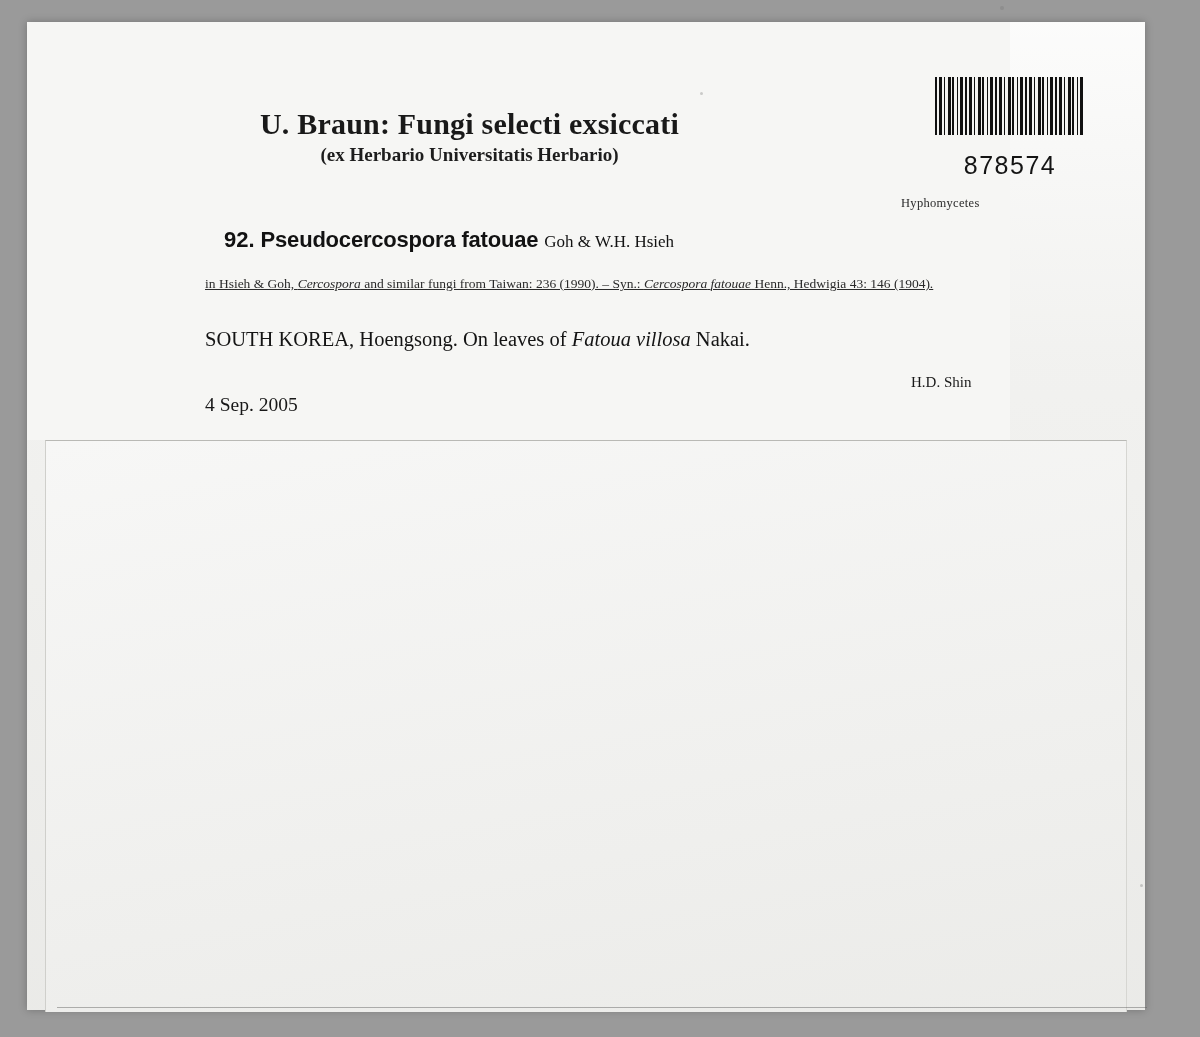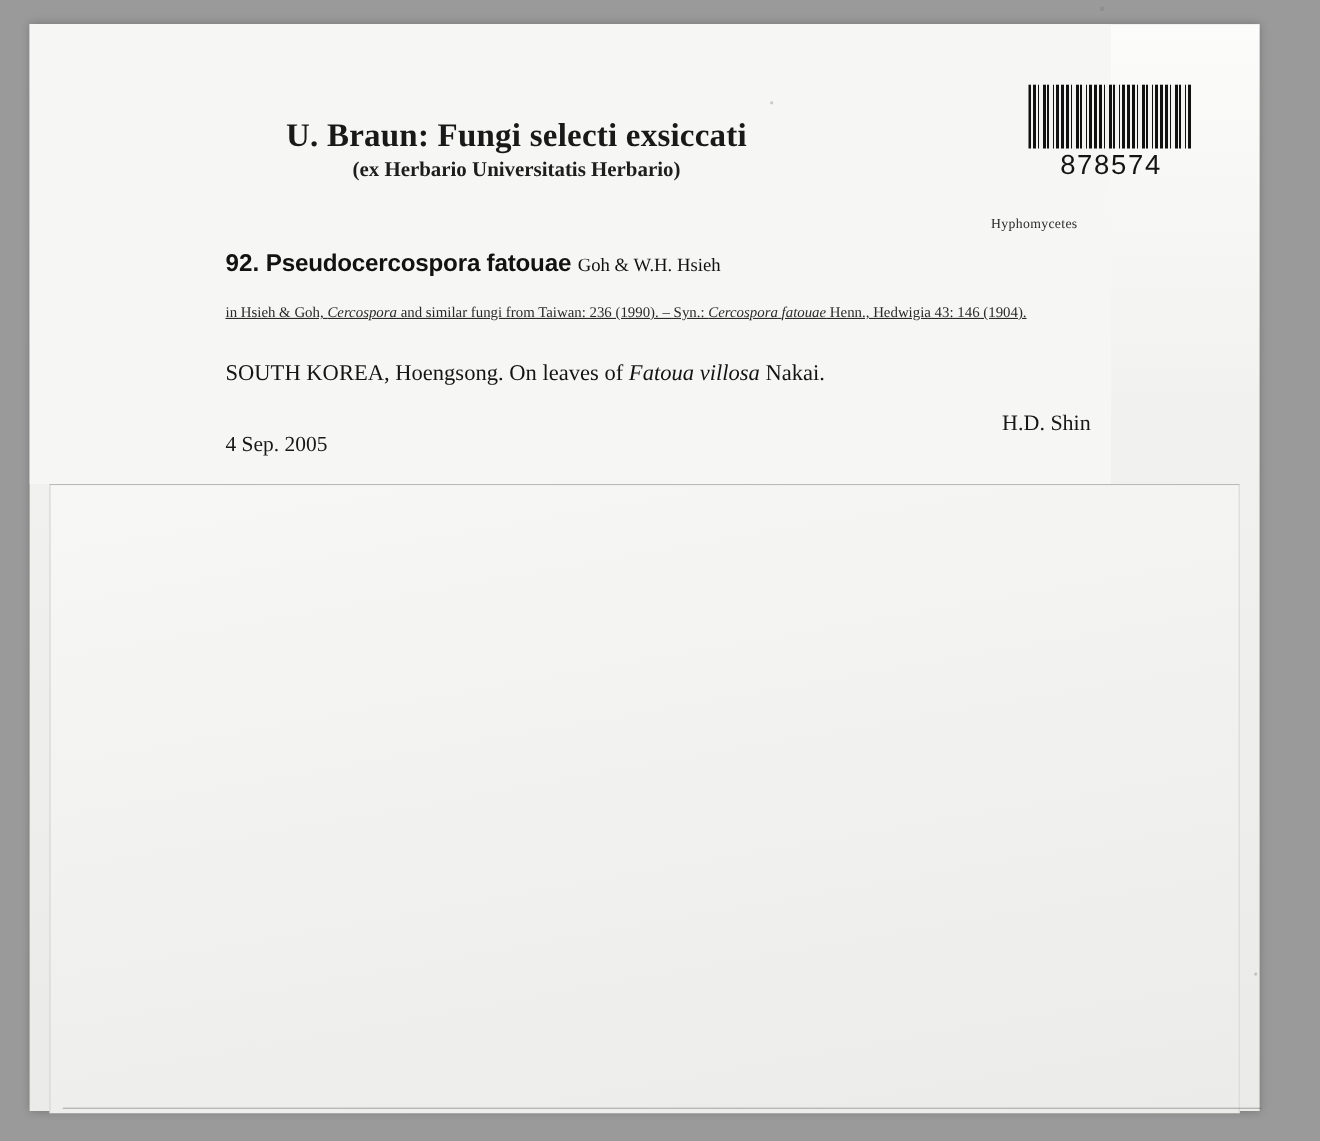--- a/index.html
+++ b/index.html
@@ -126,21 +126,21 @@
       #111 17px, #111 19px, #f4f4f2 19px, #f4f4f2 22px,
       #111 22px, #111 23px, #f4f4f2 23px, #f4f4f2 25px,
       #111 25px, #111 28px, #f4f4f2 28px, #f4f4f2 30px
     );
   }
   #barcode-number {
     font-family: "Liberation Sans", sans-serif;
     font-size: 25px;
     letter-spacing: 1.5px;
     color: #141414;
-    margin-top: 1px;
+    margin-top: 16px;
   }
 
   
   #group-name {
     position: absolute;
     left: 874px;
     top: 174px;
     width: 200px;
     font-family: "Liberation Serif", serif;
     font-size: 12.5px;
@@ -155,20 +155,21 @@
     top: 204px;
     width: 860px;
     font-size: 24px;
     color: #121212;
     white-space: nowrap;
   }
   #taxon-number {
     font-weight: bold;
     font-family: "Liberation Sans", sans-serif;
     font-size: 22px;
+    margin-left: 19px;
   }
   #taxon-name {
     font-weight: bold;
     font-family: "Liberation Sans", sans-serif;
     font-size: 22px;
     letter-spacing: -0.2px;
   }
   #taxon-author {
     font-family: "Liberation Serif", serif;
     font-size: 17px;
@@ -209,21 +210,21 @@
     top: 372px;
     font-family: "Liberation Serif", serif;
     font-size: 19.5px;
     color: #181818;
   }
   #collector-line {
     position: absolute;
     left: 884px;
     top: 352px;
     font-family: "Liberation Serif", serif;
-    font-size: 20px;
+    font-size: 15px;
     color: #181818;
   }
 
   
   .speck {
     position: absolute;
     background: rgba(120,120,120,0.35);
     border-radius: 50%;
     pointer-events: none;
   }

